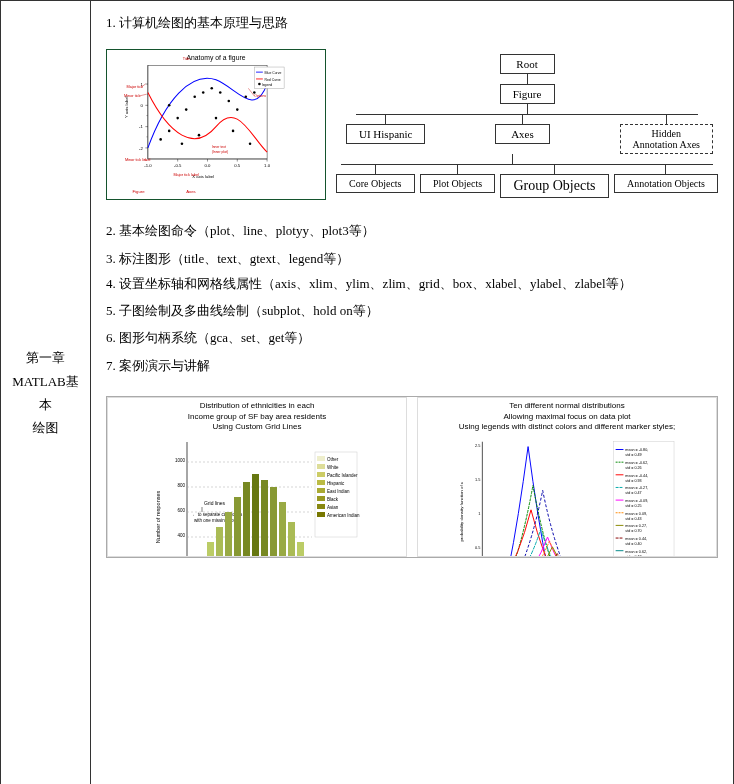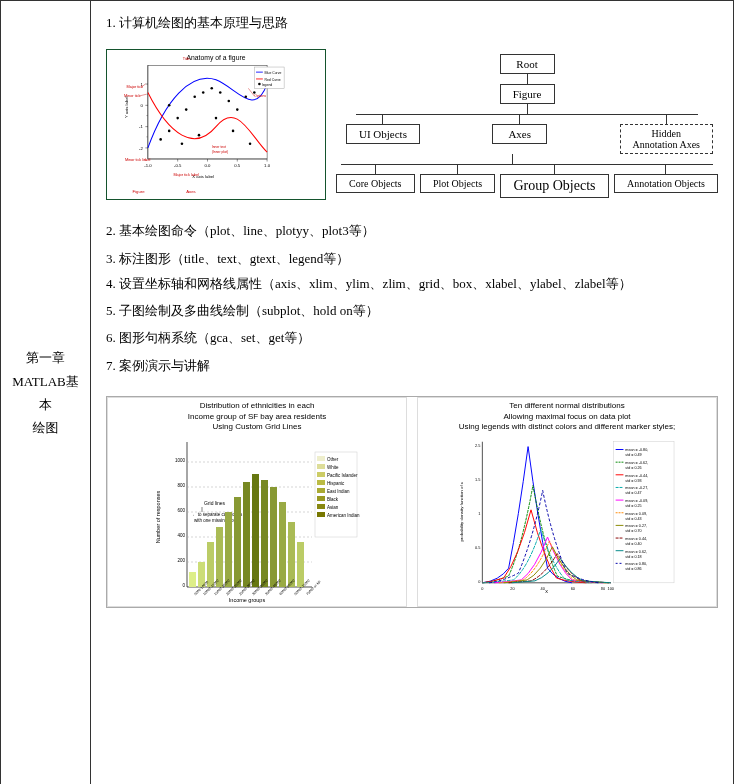--- a/index.html
+++ b/index.html
@@ -96,21 +96,21 @@
     }
     .bottom-charts {
       display: flex;
       flex-direction: row;
       gap: 10px;
       margin-top: 8px;
       border: 1px solid #aaa;
     }
     .chart-left, .chart-right {
       flex: 1;
-      height: 210px;
+      height: 160px;
       border: 1px solid #ddd;
       position: relative;
       background: #fff;
       overflow: hidden;
     }
     .chart-title {
       font-size: 8px;
       text-align: center;
       margin-top: 3px;
       line-height: 1.3;
@@ -249,21 +249,21 @@
         <div style="position:relative; margin-top:0; width:100%;">
 
           <div style="width:1px; height:10px; background:#333; margin:0 auto;"></div>
 
           <div style="position:relative; display:flex; flex-direction:row; justify-content:space-between; align-items:flex-start;">
 
             <div style="position:absolute; top:0; left:20px; right:20px; height:1px; background:#333;"></div>
 
             <div style="display:flex; flex-direction:column; align-items:center; margin-left:10px;">
               <div style="width:1px; height:10px; background:#333;"></div>
-              <div class="tree-node">UI Objects</div>
+              <div class="tree-node">UI Hispanic</div>
             </div>
 
             <div style="display:flex; flex-direction:column; align-items:center;">
               <div style="width:1px; height:10px; background:#333;"></div>
               <div class="tree-node">Axes</div>
             </div>
 
             <div style="display:flex; flex-direction:column; align-items:center; margin-right:5px;">
               <div style="width:1px; height:10px; background:#333;"></div>
               <div class="tree-node dashed" style="font-size:10px; white-space:pre-line; text-align:center;">Hidden

